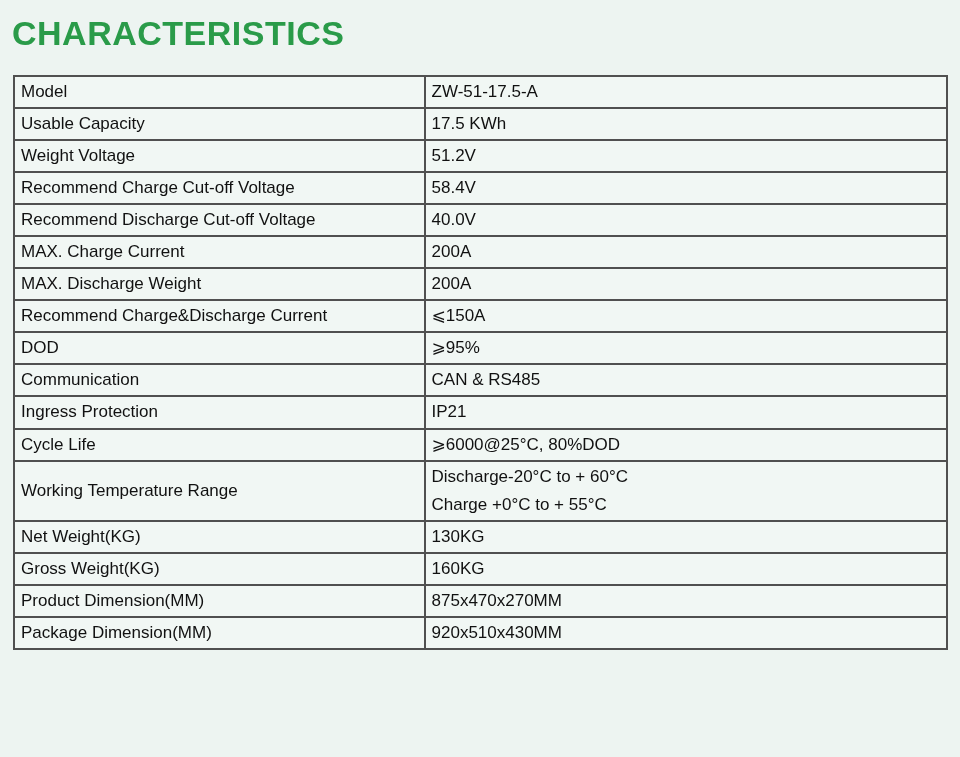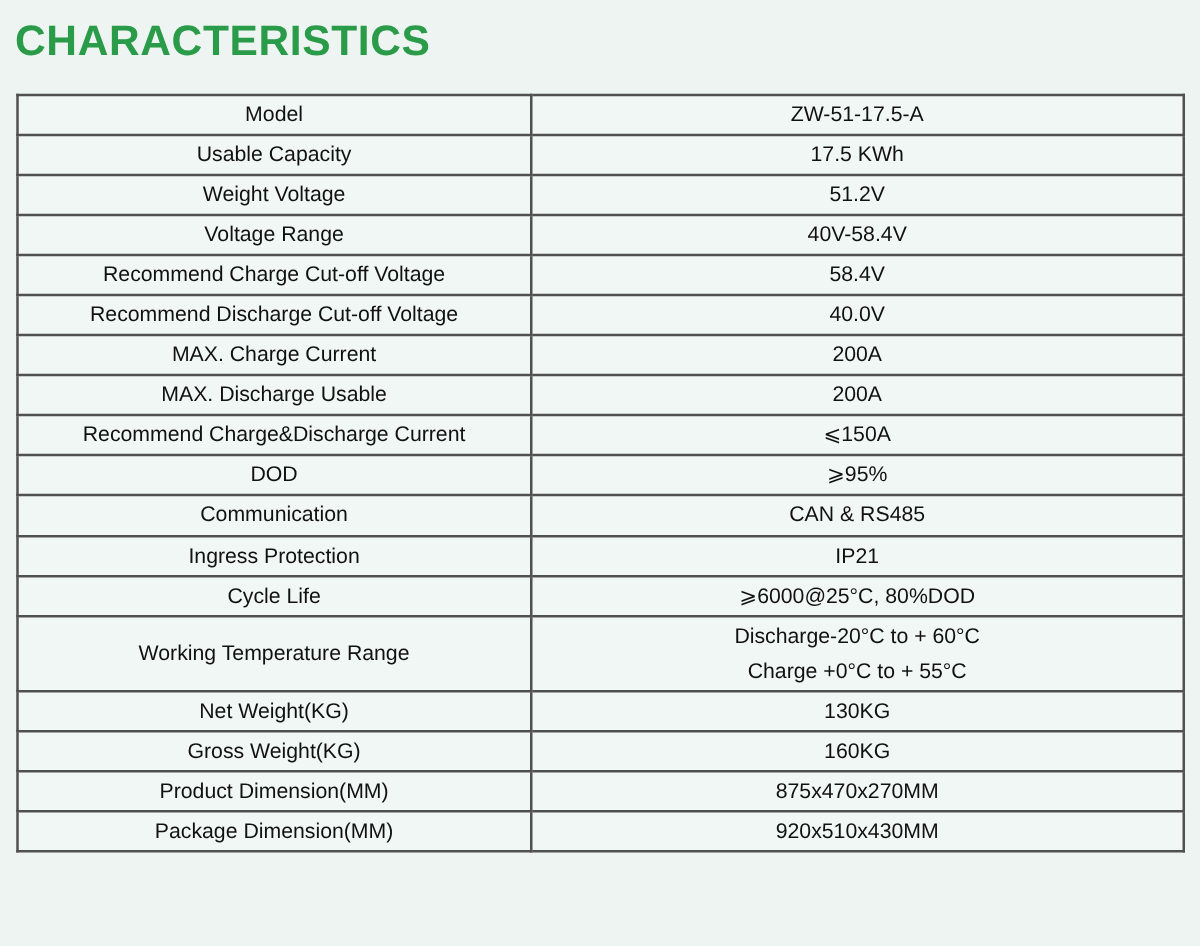--- a/index.html
+++ b/index.html
@@ -30,21 +30,20 @@
     position: absolute;
     left: 13px;
     top: 75px;
     width: 935px;
     border-collapse: collapse;
     table-layout: fixed;
     background: #f1f7f4;
   }
   table.spec td {
     border: 2px solid #505050;
-    text-align: center;
     vertical-align: middle;
     font-size: 17px;
     height: 32px;
     padding: 1px 6px;
     color: #111;
   }
   table.spec td.label-cell { width: 44%; }
   table.spec td.value-cell {
     width: 56%;
     white-space: pre-line;
@@ -66,37 +65,33 @@
         </tr>
         <tr>
           <td class="label-cell">Usable Capacity</td>
           <td class="value-cell">17.5 KWh</td>
         </tr>
         <tr>
           <td class="label-cell">Weight Voltage</td>
           <td class="value-cell">51.2V</td>
         </tr>
         <tr>
-          <td class="label-cell">Voltage Range</td>
-          <td class="value-cell">40V-58.4V</td>
-        </tr>
-        <tr>
           <td class="label-cell">Recommend Charge Cut-off Voltage</td>
           <td class="value-cell">58.4V</td>
         </tr>
         <tr>
           <td class="label-cell">Recommend Discharge Cut-off Voltage</td>
           <td class="value-cell">40.0V</td>
         </tr>
         <tr>
           <td class="label-cell">MAX. Charge Current</td>
           <td class="value-cell">200A</td>
         </tr>
         <tr>
-          <td class="label-cell">MAX. Discharge Usable</td>
+          <td class="label-cell">MAX. Discharge Weight</td>
           <td class="value-cell">200A</td>
         </tr>
         <tr>
           <td class="label-cell">Recommend Charge&amp;Discharge Current</td>
           <td class="value-cell">⩽150A</td>
         </tr>
         <tr>
           <td class="label-cell">DOD</td>
           <td class="value-cell">⩾95%</td>
         </tr>

